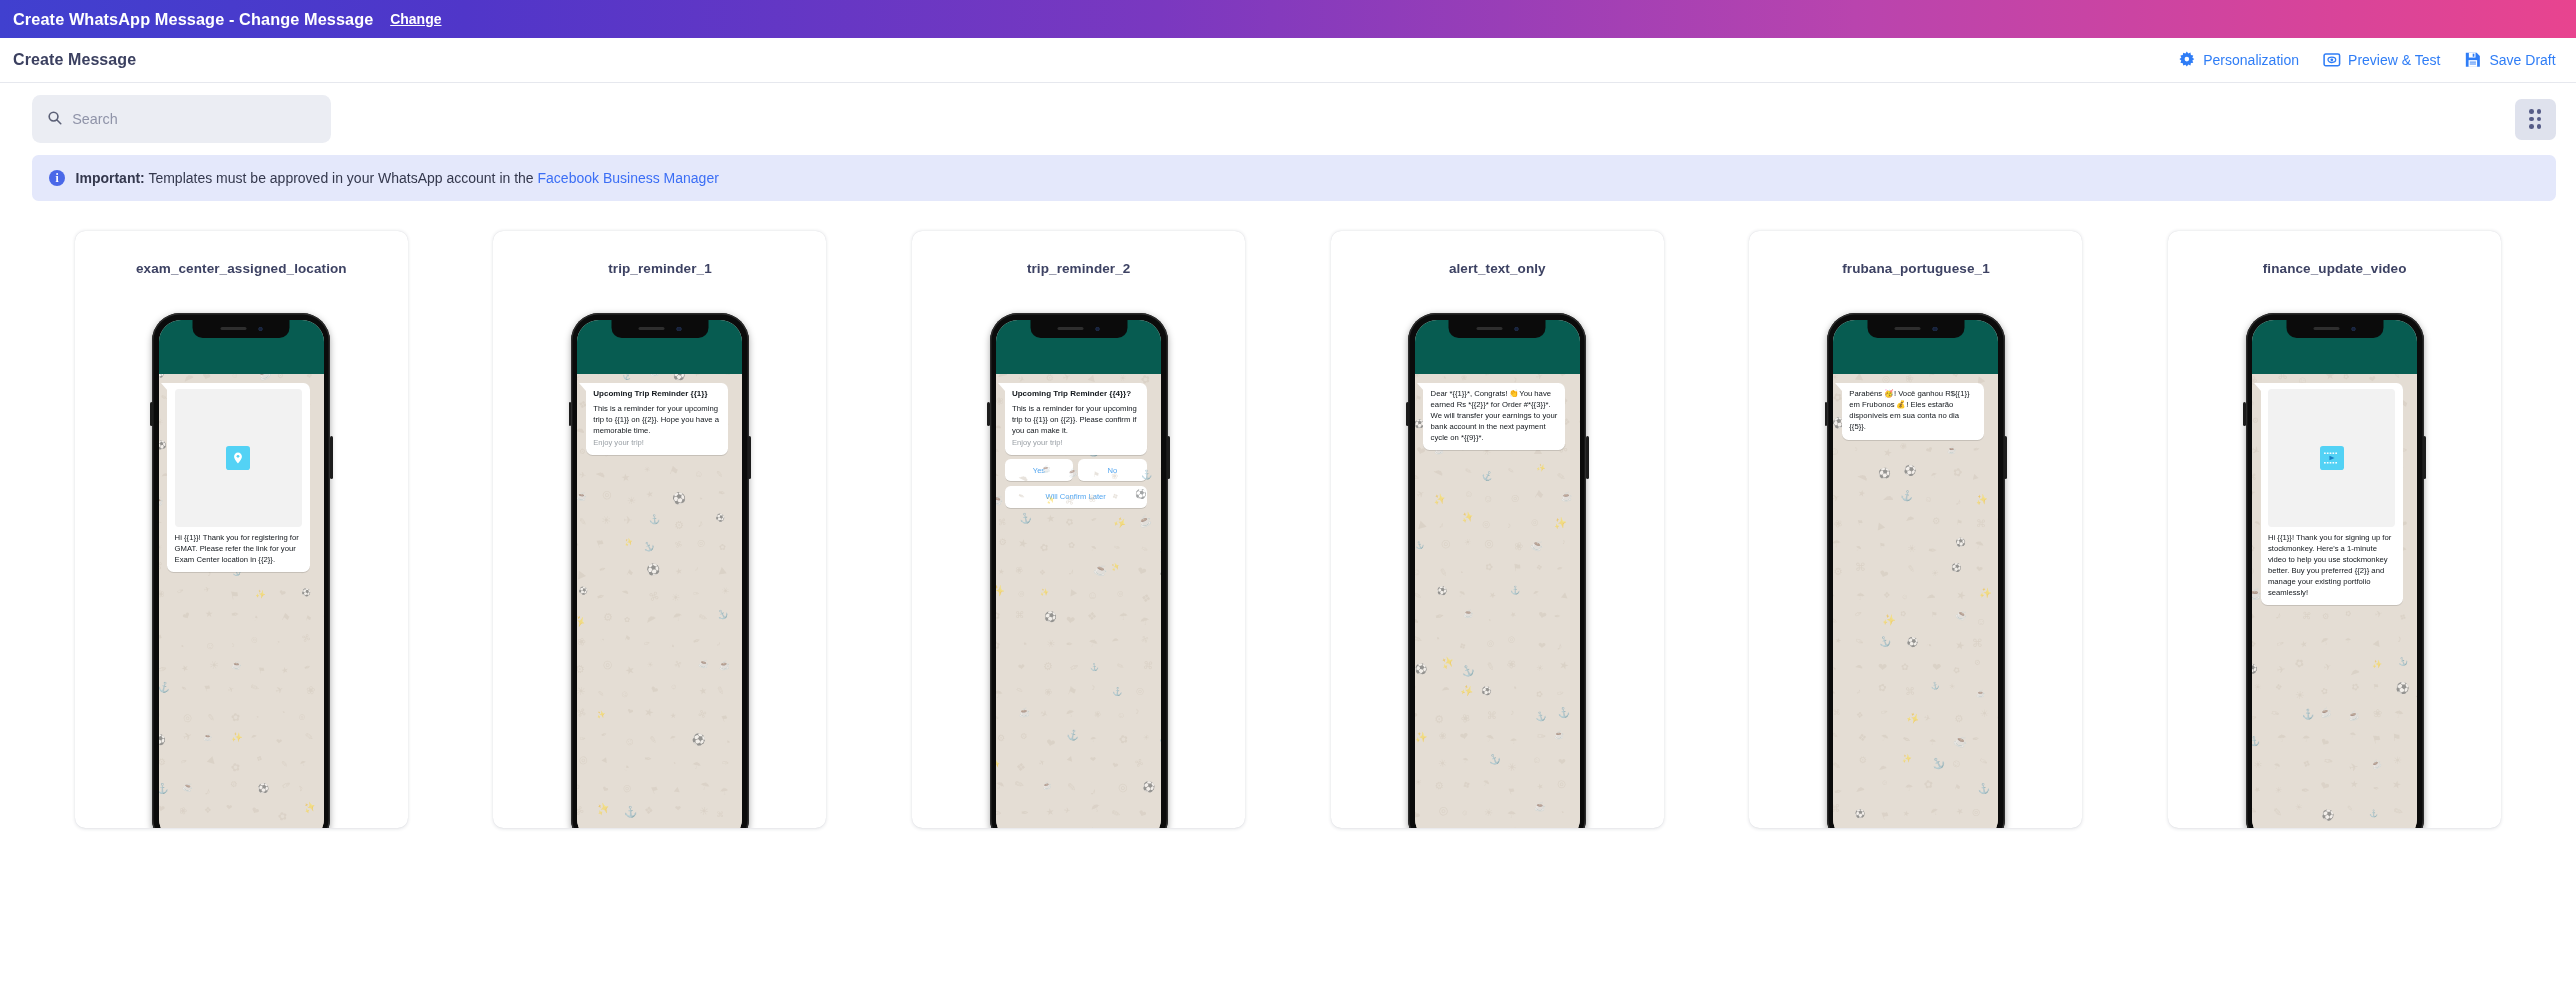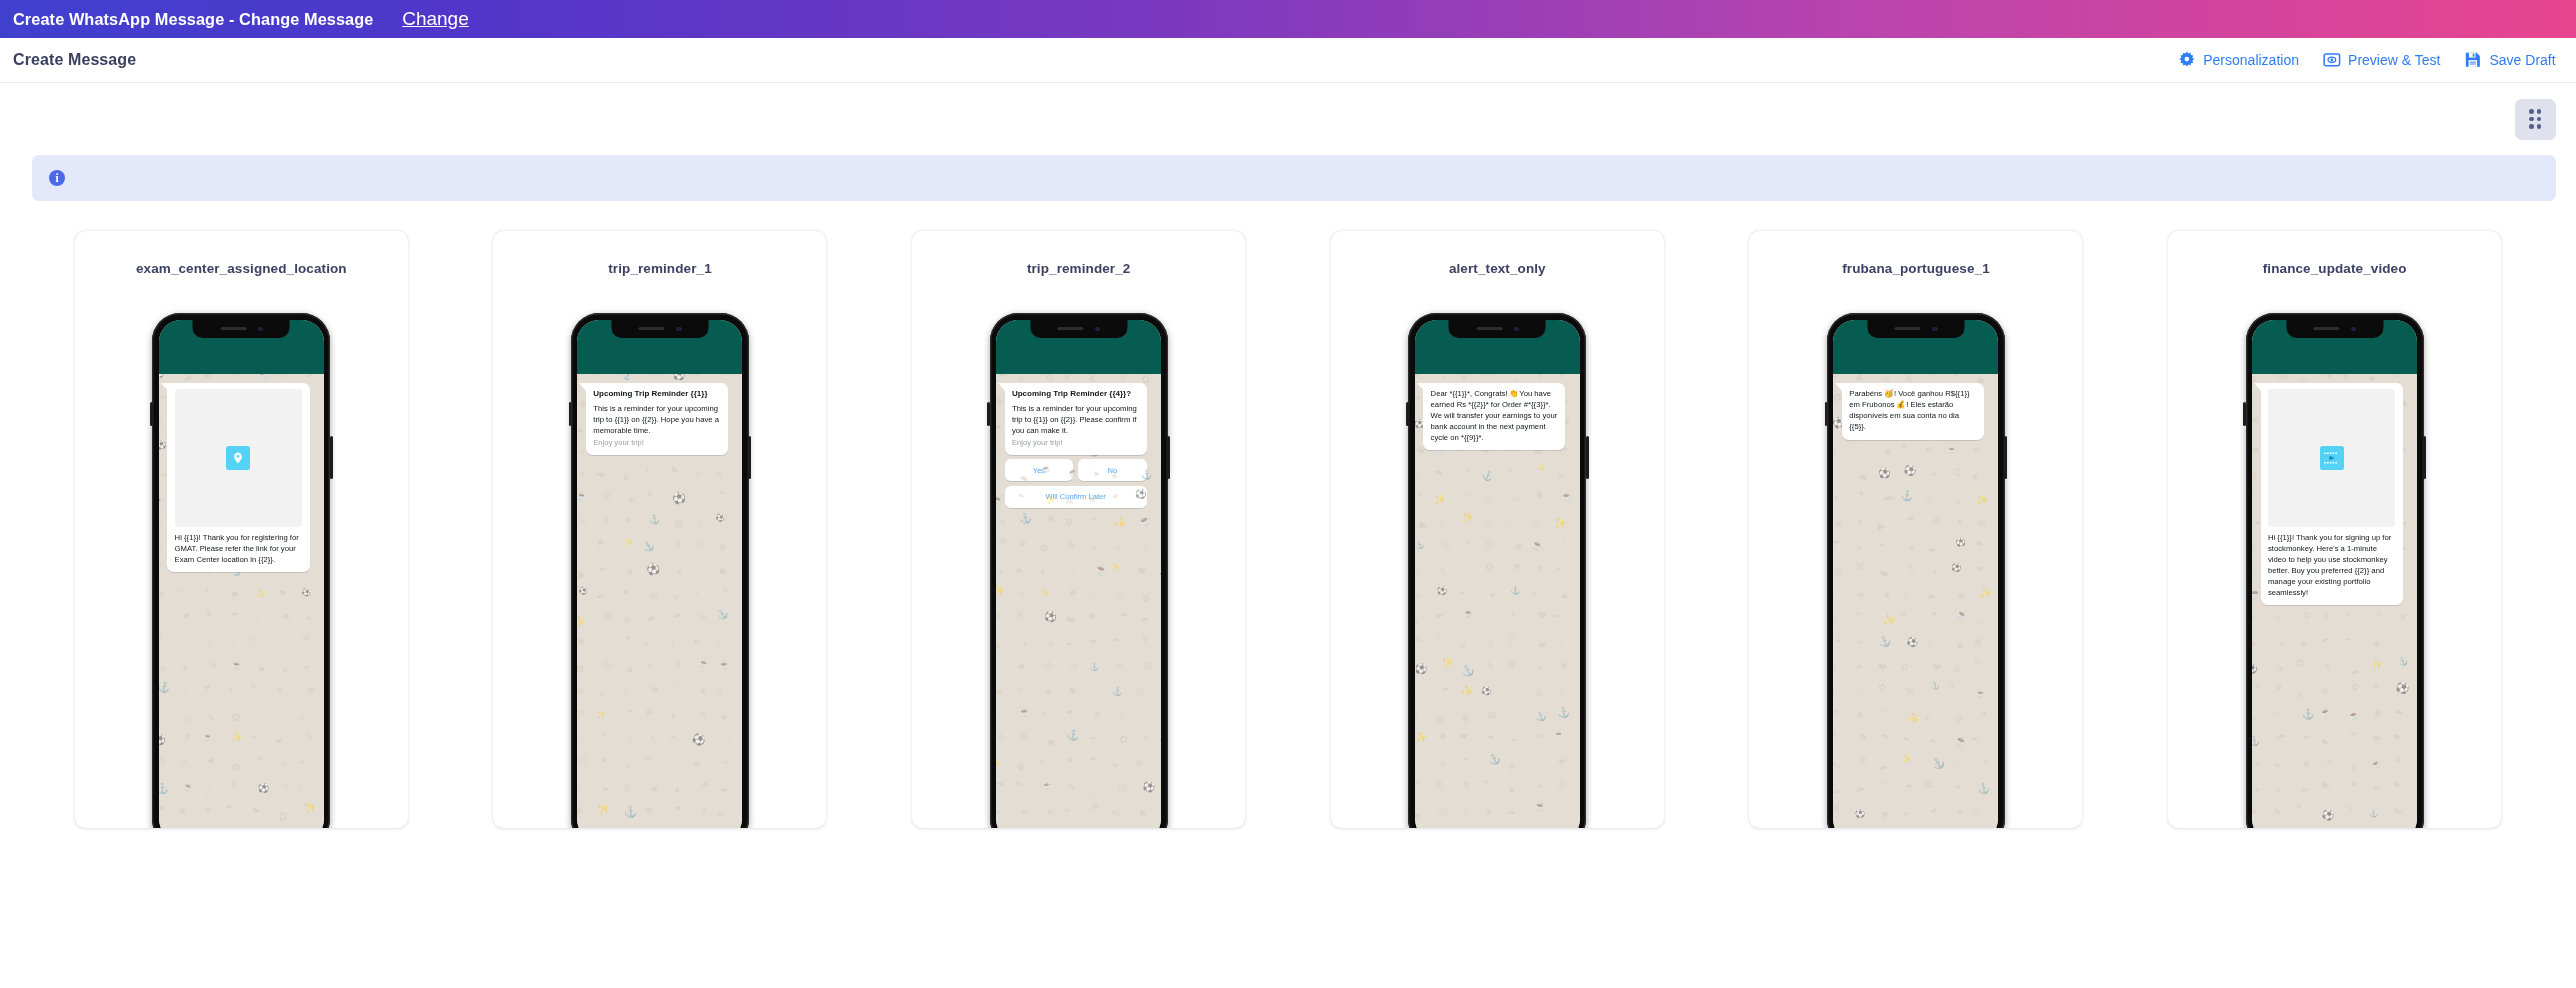--- a/index.html
+++ b/index.html
@@ -24,26 +24,25 @@
   }
   .topbar-title {
     color: #ffffff;
     font-size: 16.3px;
     font-weight: 700;
     letter-spacing: 0.1px;
     white-space: nowrap;
   }
   .topbar-change {
     color: #ffffff;
-    font-size: 19px;
-    font-weight: 400;
+    font-size: 14px;
+    font-weight: 700;
     text-decoration: underline;
     cursor: pointer;
     white-space: nowrap;
-    margin-left: 12px;
   }
 
   
   .subheader {
     height: 45px;
     width: 100%;
     background: #ffffff;
     border-bottom: 0.9px solid #e6e8ee;
     display: flex;
     align-items: center;
@@ -363,36 +362,46 @@
           <rect x="7.8" y="17" width="8.4" height="1.3" fill="#2f7df6"></rect>
         </svg>
       </span>
       <span>Save Draft</span>
     </div>
 
   </div>
 </div>
 
 <div class="searchrow">
+  <label class="searchbox">
+    <span>
+      <svg width="15" height="15" viewBox="0 0 24 24" fill="none" stroke="#5b6076" stroke-width="2.6">
+        <circle cx="10.5" cy="10.5" r="7"></circle>
+        <line x1="15.6" y1="15.6" x2="22" y2="22" stroke-linecap="round"></line>
+      </svg>
+    </span>
+    <input type="text" placeholder="Search" style="">
+  </label>
 
   <div class="grid-toggle">
     <span class="dotgrid">
       <i></i>
         <i></i>
         <i></i>
         <i></i>
         <i></i>
         <i></i>
     </span>
   </div>
 </div>
 
 <div class="banner-wrap">
   <div class="banner">
     <span class="info-icon">i</span>
+    <span class="banner-text"><b>Important:</b><span> Templates must be approved in your WhatsApp account in the </span><span class="banner-link">Facebook Business Manager</span></span>
   </div>
 </div>
 
 <div class="grid">
 
   <div class="gridcell">
   <div class="card">
     <div class="card-title">exam_center_assigned_location</div>
     <div class="phone">
       <div class="phone-screen">

